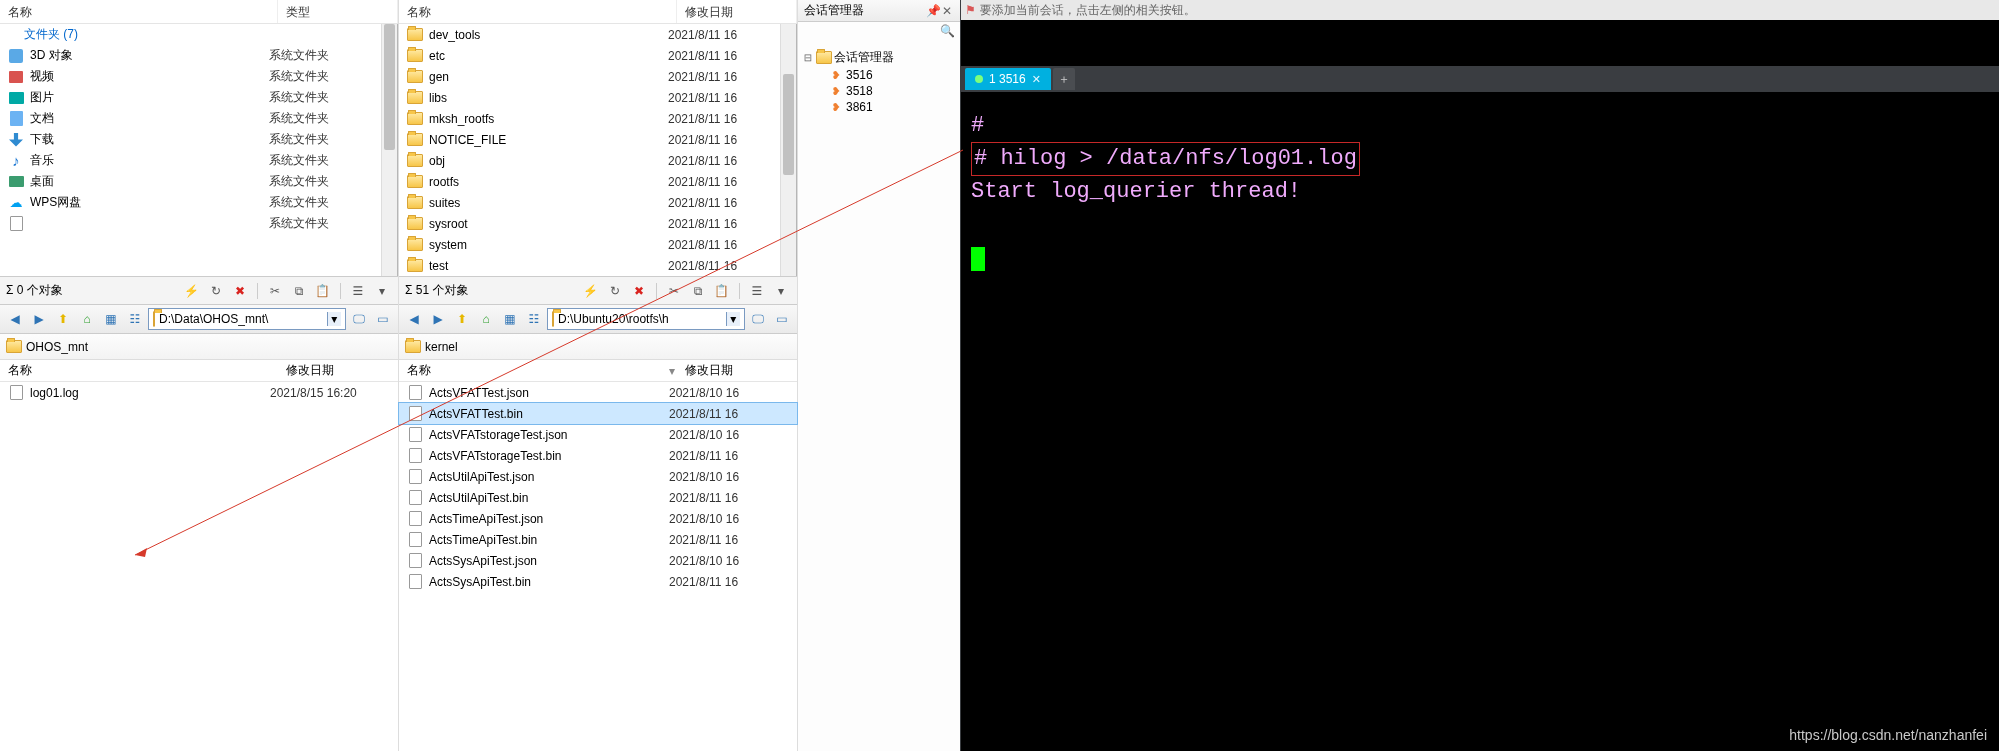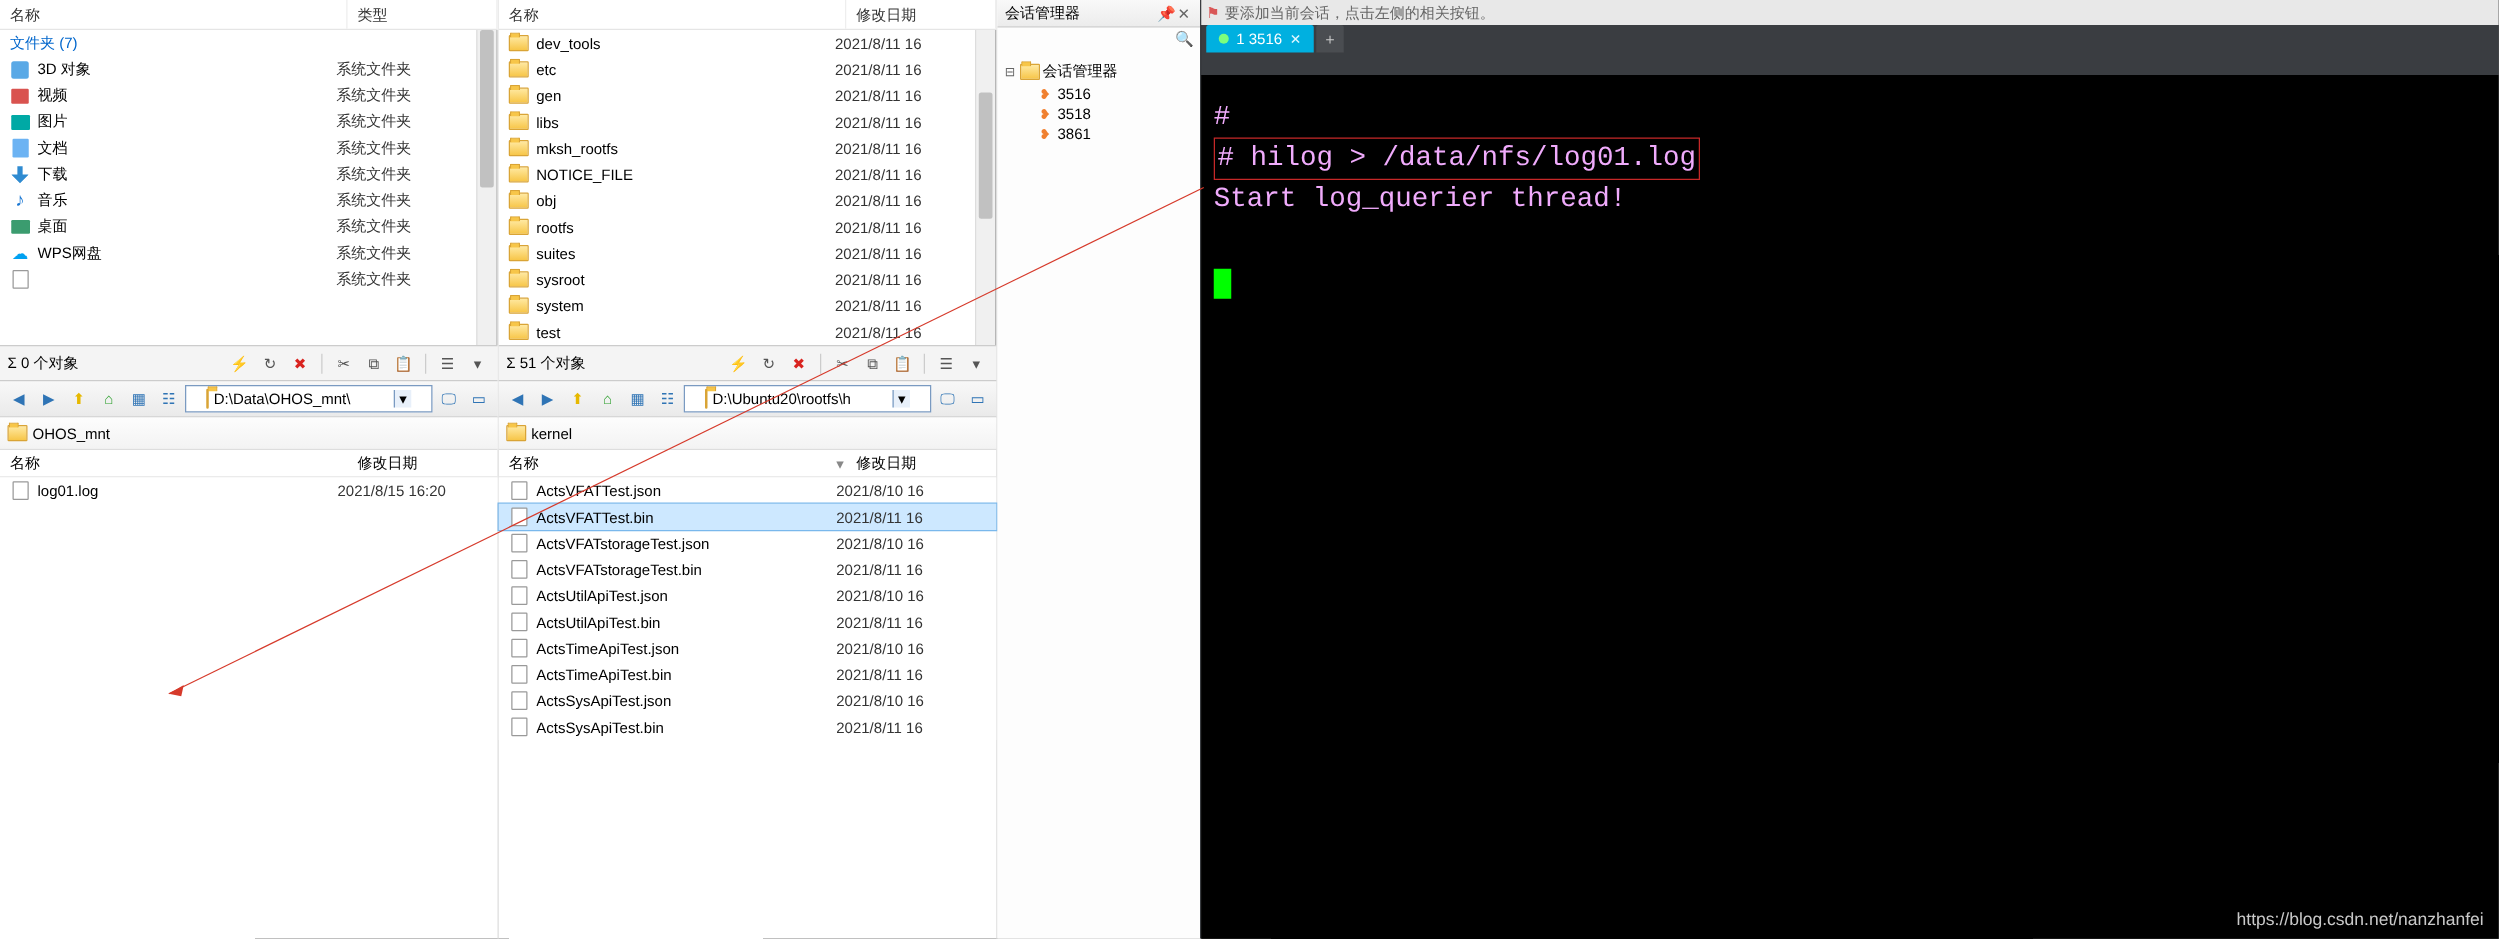--- a/index.html
+++ b/index.html
@@ -38,21 +38,21 @@
   .fm-item {
     display: flex;
     align-items: center;
     height: 21px;
     padding: 0 8px;
   }
   .fm-item .ic { width: 16px; height: 16px; margin-right: 6px; display:flex; align-items:center; justify-content:center; }
   .fm-item .nm { flex: 1; white-space: nowrap; overflow: hidden; text-overflow: ellipsis; }
   .fm-item .tp { width: 120px; color:#333; }
 
-  .group-label { color: #0066cc; padding: 2px 8px; font-size:12px; }
+  .group-label { color: #0066cc; padding: 2px 24px; font-size:12px; }
 
   .scrollbar-v { position:absolute; right:0; top:0; bottom:0; width:16px; background:#f0f0f0; border-left:1px solid #ddd;}
   .scrollbar-v .thumb { position:absolute; left:2px; right:2px; background:#c1c1c1; border-radius:2px;}
 
   .fm-status {
     height: 28px;
     display:flex; align-items:center;
     padding: 0 6px;
     border-top:1px solid #ccc;
     background:#f4f4f4;
@@ -68,21 +68,21 @@
     align-items:center;
     padding:2px 4px;
     gap:2px;
     background: linear-gradient(#f8f8f8,#eaeaea);
     border-top:1px solid #ccc;
     border-bottom:1px solid #ccc;
   }
   .nav-ico { width:22px; height:22px; display:flex;align-items:center;justify-content:center; cursor:pointer;}
   .nav-path {
     flex:1; height:22px; background:#fff; border:1px solid #7a9ac1;
-    padding:0 16px; display:flex; align-items:center;
+    padding:0 4px; display:flex; align-items:center;
   }
   .nav-path input { border:none; outline:none; width:100%; font-size:12px;}
   .nav-drop { width:16px; background:#e8f0fa; border-left:1px solid #7a9ac1; display:flex;align-items:center;justify-content:center;}
 
   .fm-crumb {
     height: 26px;
     background: linear-gradient(#fdfdfd,#f3f3f3);
     border-bottom:1px solid #ddd;
     display:flex; align-items:center;
     padding:0 6px;
@@ -132,23 +132,24 @@
     background:#000;
   }
   #term-top {
     height:20px; background:#e8e8e8;
     display:flex; align-items:center;
     font-size:12px;
     color:#666;
     padding-left:4px;
   }
   #term-tabs {
-    height:40px; background:#3a3d41;
-    display:flex; align-items:flex-start;
+    height:26px; background:#3a3d41;
+    display:flex; align-items:center;
     padding-left:4px;
+    margin-top:46px;
   }
   .term-tab {
     background:#00b0e0;
     color:#fff;
     height:22px;
     padding:0 10px;
     display:flex; align-items:center;
     gap:6px;
     font-size:12px;
     margin-right:2px;

